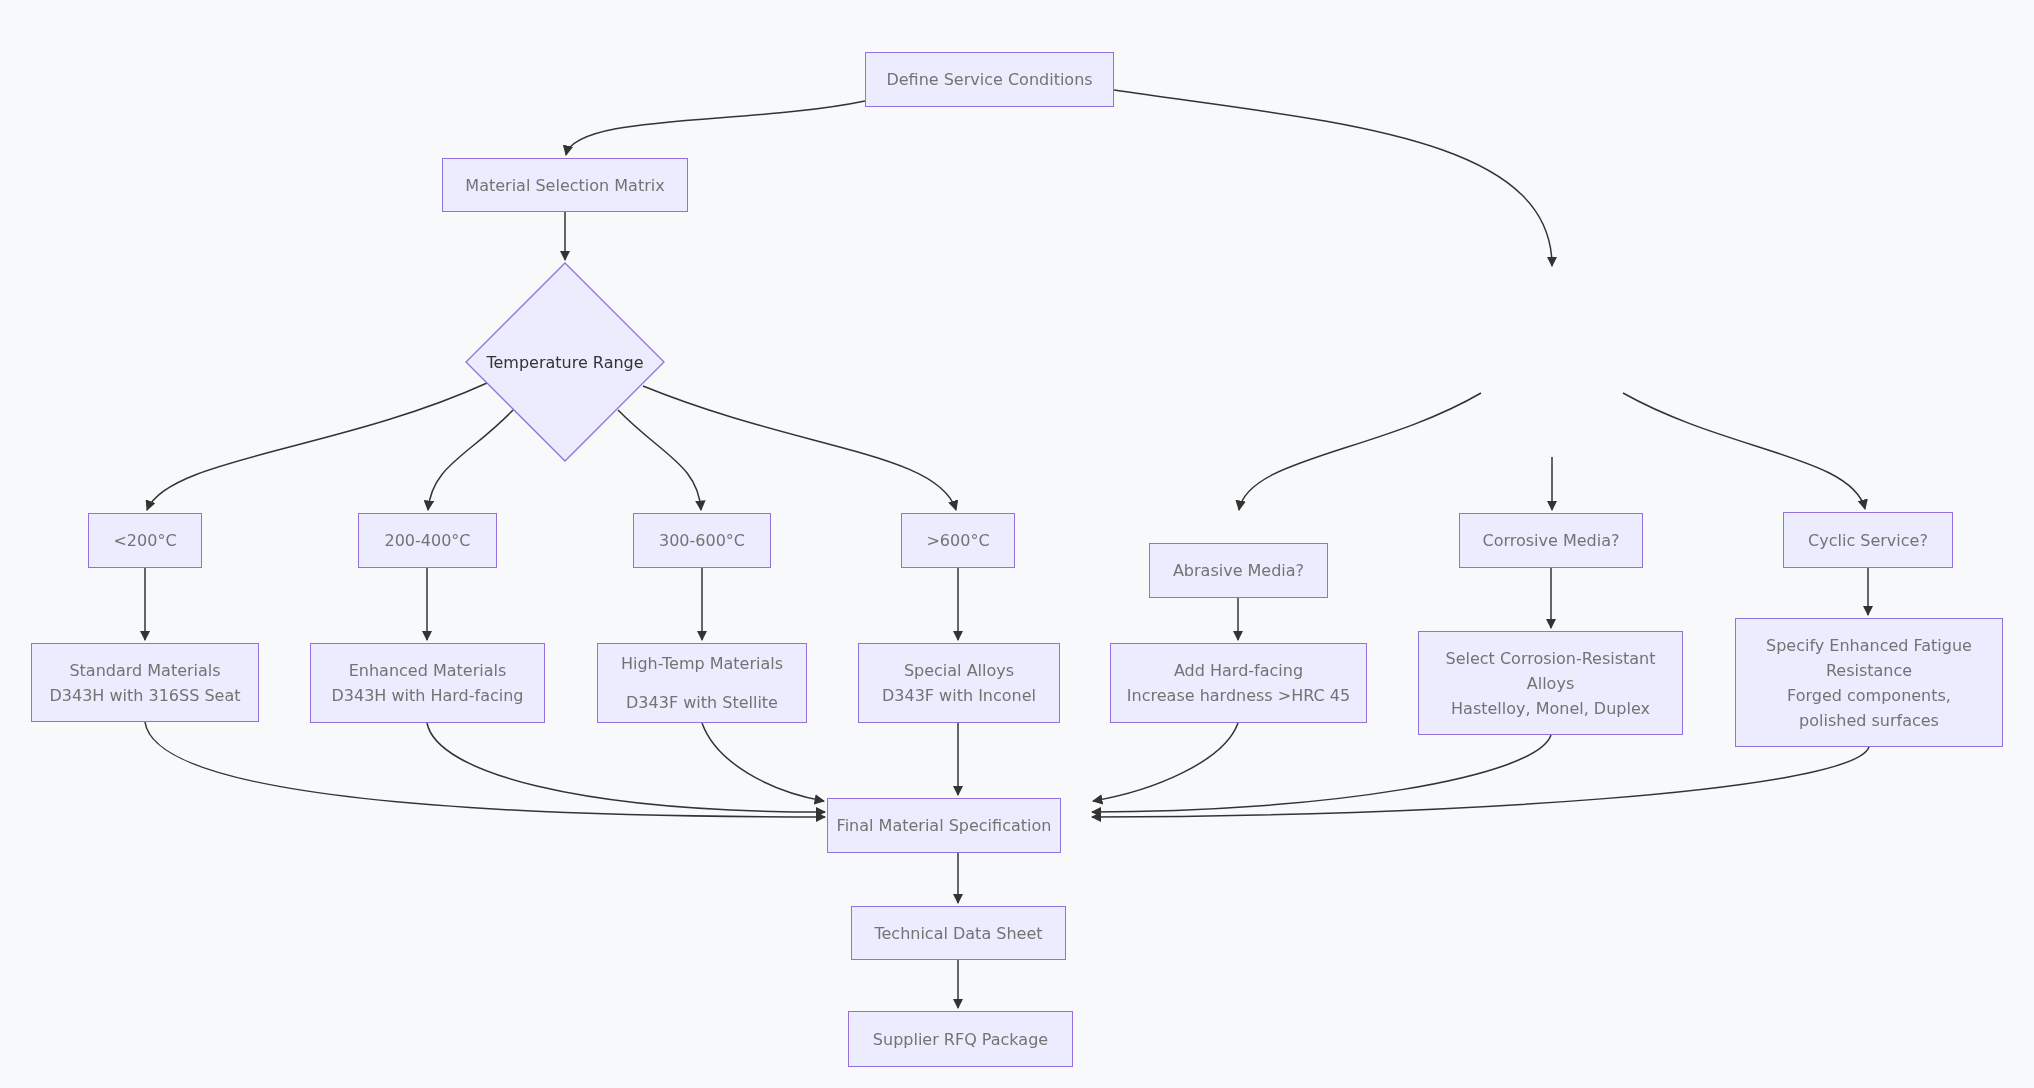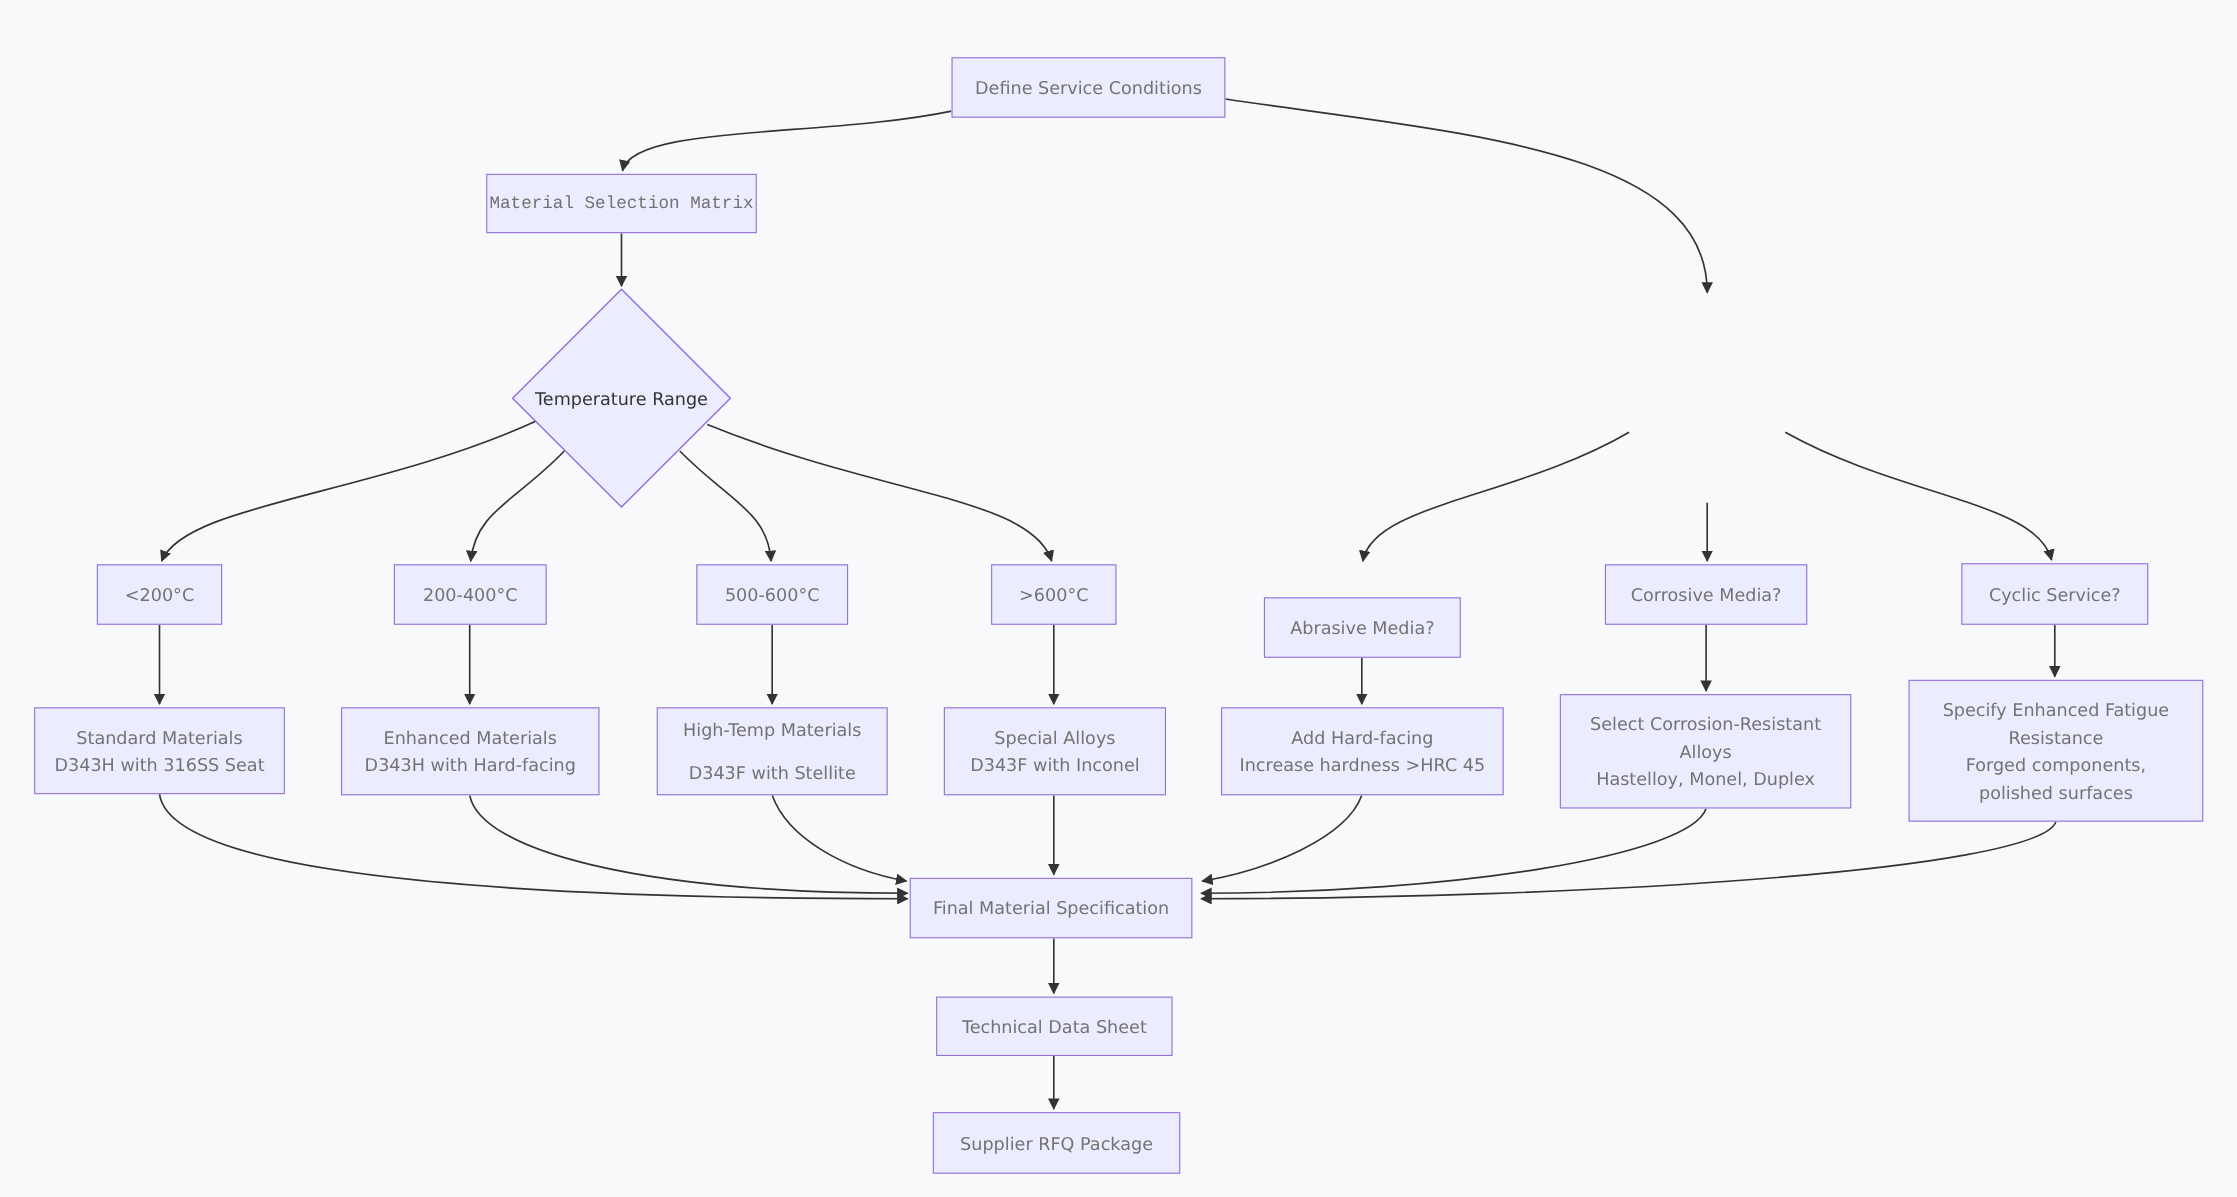--- a/index.html
+++ b/index.html
@@ -95,40 +95,40 @@
     <path class="edge" marker-end="url(#arrow)" d="M 1551,735 C 1537,778 1320,812 1092,812"></path>
     <path class="edge" marker-end="url(#arrow)" d="M 1869,747 C 1853,792 1430,817 1092,817"></path>
     <path class="edge" marker-end="url(#arrow)" d="M 958,853 L 958,903"></path>
     <path class="edge" marker-end="url(#arrow)" d="M 958,960 L 958,1008"></path>
   </svg>
 
   <div class="node" style="left:865px; top:52px; width:249px; height:55px;">
     <span>Define Service Conditions</span>
   </div>
 
-  <div class="node" style="left:442px; top:158px; width:246px; height:54px;font-family:Liberation Mono, monospace;">
+  <div class="node" style="left:442px; top:158px; width:246px; height:54px;">
     <span>Material Selection Matrix</span>
   </div>
 
   <div class="diamond" style="left:465px; top:262px; width:200px; height:200px;">
     <svg width="200" height="200">
       <polygon points="100,1 199,100 100,199 1,100"></polygon>
     </svg>
     <span class="dlabel">Temperature Range</span>
   </div>
 
 
   <div class="node" style="left:88px; top:513px; width:114px; height:55px;">
     <span>&lt;200°C</span>
   </div>
   <div class="node" style="left:358px; top:513px; width:139px; height:55px;">
     <span>200-400°C</span>
   </div>
   <div class="node" style="left:633px; top:513px; width:138px; height:55px;">
-    <span>500-600°C</span>
+    <span>300-600°C</span>
   </div>
   <div class="node" style="left:901px; top:513px; width:114px; height:55px;">
     <span>&gt;600°C</span>
   </div>
 
   <div class="node" style="left:1149px; top:543px; width:179px; height:55px;">
     <span>Abrasive Media?</span>
   </div>
   <div class="node" style="left:1459px; top:513px; width:184px; height:55px;">
     <span>Corrosive Media?</span>
@@ -162,21 +162,21 @@
     <span>Alloys</span>
     <span>Hastelloy, Monel, Duplex</span>
   </div>
   <div class="node" style="left:1735px; top:618px; width:268px; height:129px;">
     <span>Specify Enhanced Fatigue</span>
     <span>Resistance</span>
     <span>Forged components,</span>
     <span>polished surfaces</span>
   </div>
 
-  <div class="node" style="left:827px; top:798px; width:257px; height:55px;">
+  <div class="node" style="left:827px; top:798px; width:234px; height:55px;">
     <span>Final Material Specification</span>
   </div>
   <div class="node" style="left:851px; top:906px; width:215px; height:54px;">
     <span>Technical Data Sheet</span>
   </div>
   <div class="node" style="left:848px; top:1011px; width:225px; height:56px;">
     <span>Supplier RFQ Package</span>
   </div>
 
 </div>

